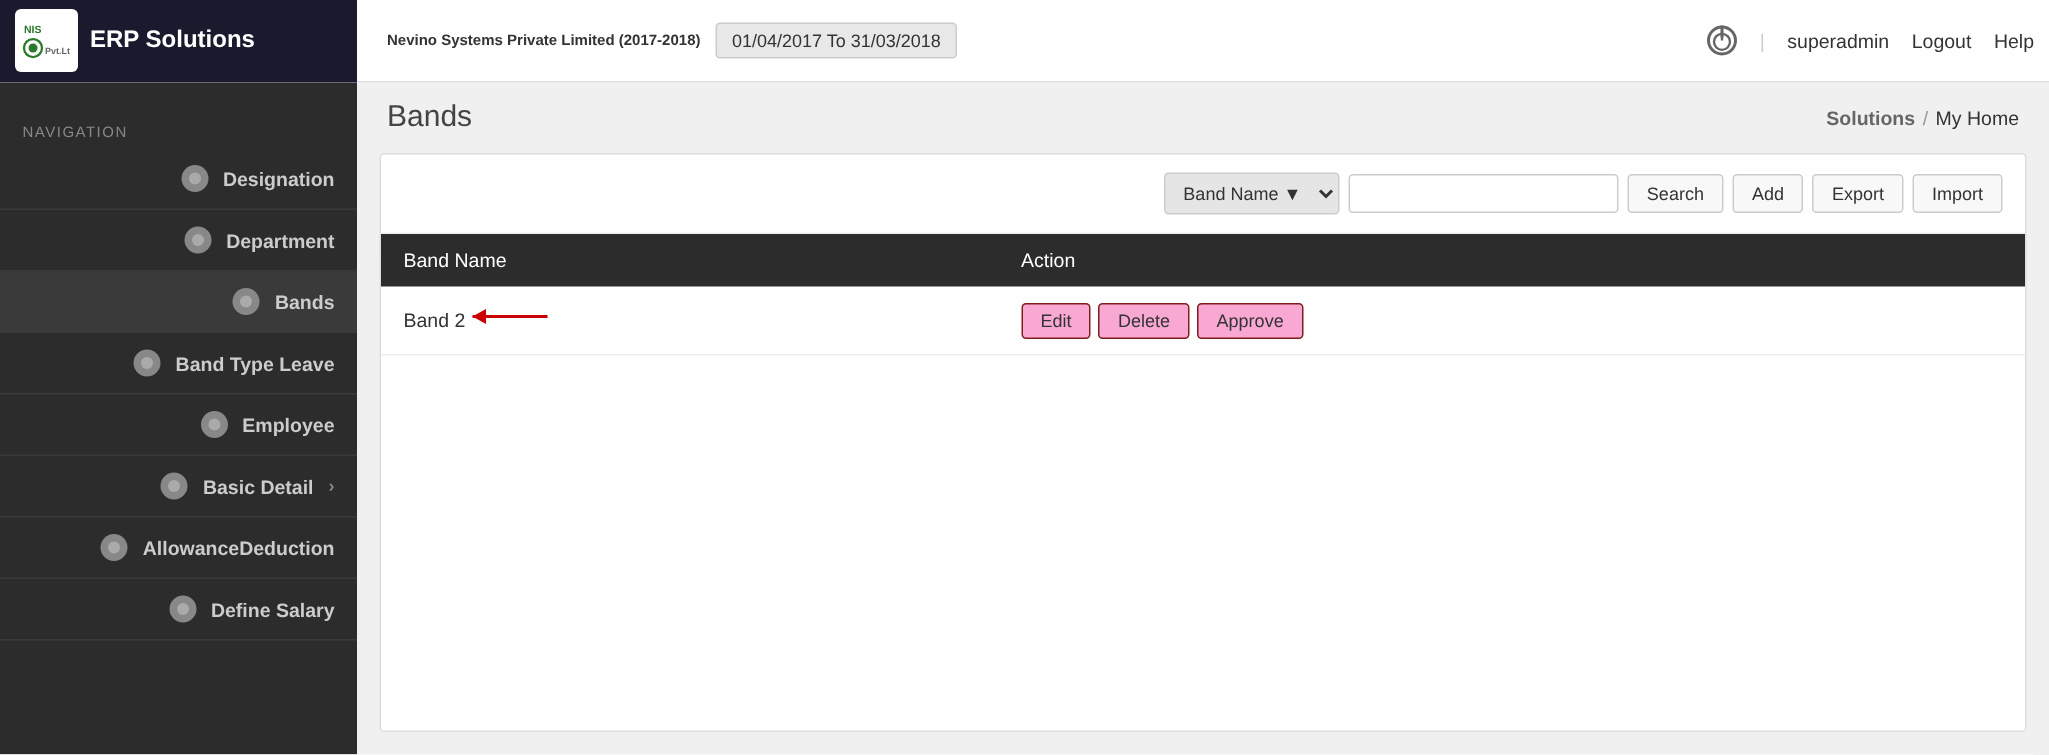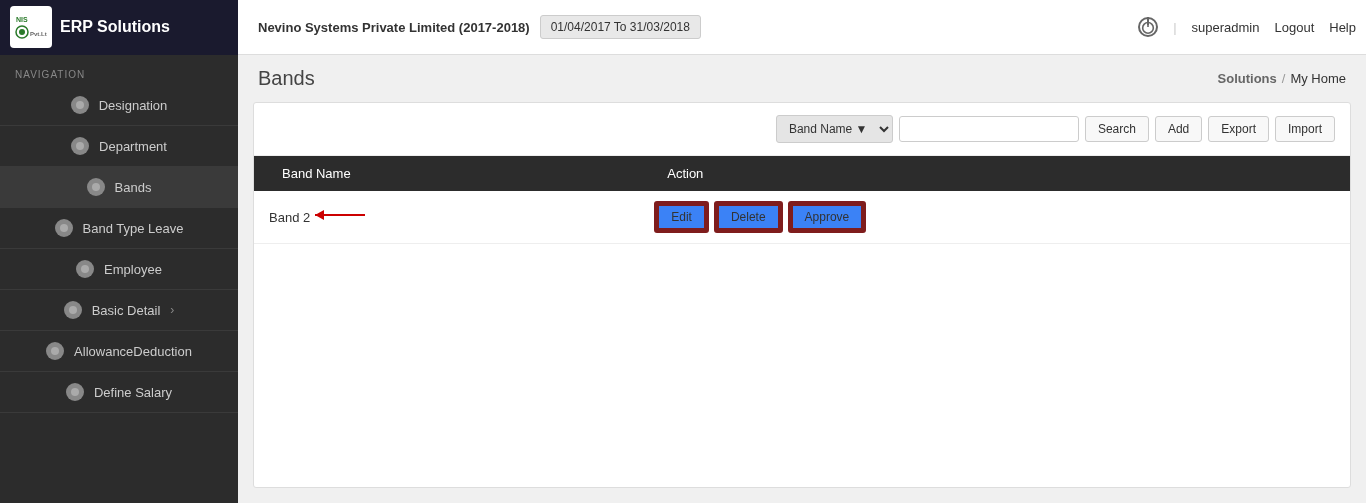--- a/index.html
+++ b/index.html
@@ -43,21 +43,21 @@
     }
     .header-center {
       display: flex;
       align-items: center;
       gap: 10px;
       flex: 1;
       padding-left: 20px;
     }
     .company-name {
       font-weight: bold;
-      font-size: 13px;
+      font-size: 10px;
       color: #333;
     }
     .date-badge {
       background: #e8e8e8;
       border: 1px solid #ccc;
       border-radius: 3px;
       padding: 4px 10px;
       font-size: 12px;
       color: #333;
     }
@@ -108,34 +108,35 @@
       background: #2c2c2c;
       color: #ccc;
       display: flex;
       flex-direction: column;
       overflow-y: auto;
       flex-shrink: 0;
     }
     .nav-label {
       font-size: 10px;
       color: #888;
-      padding: 14px 15px 5px;
+      padding: 28px 15px 5px;
       letter-spacing: 1px;
       text-transform: uppercase;
     }
     .sidebar-item {
       display: flex;
       align-items: center;
       padding: 11px 15px;
       cursor: pointer;
       color: #ccc;
       font-size: 13px;
       gap: 10px;
       border-bottom: 1px solid #3a3a3a;
-      justify-content: center;
+      justify-content: flex-end;
+      font-weight: bold;
     }
     .sidebar-item.active {
       background: #3a3a3a;
     }
     .sidebar-item-left {
       display: flex;
       align-items: center;
       gap: 10px;
     }
     .sidebar-icon {
@@ -242,21 +243,21 @@
     
     .data-table {
       width: 100%;
       border-collapse: collapse;
     }
     .data-table thead tr {
       background: #2c2c2c;
       color: #fff;
     }
     .data-table th {
-      padding: 10px 28px;
+      padding: 10px 15px;
       text-align: left;
       font-size: 13px;
       font-weight: normal;
     }
     .data-table tbody tr {
       border-bottom: 1px solid #eee;
     }
     .data-table td {
       padding: 10px 15px;
       font-size: 13px;
@@ -274,25 +275,25 @@
       font-size: 18px;
       display: inline-block;
     }
 
     
     .action-btns {
       display: flex;
       gap: 5px;
     }
     .btn-action {
-      border: 5px solid #7f1d1d;
+      border: 1px solid #7f1d1d;
       border-radius: 3px;
       padding: 4px 12px;
       font-size: 12px;
-      background: #3b82f6;
+      background: #f9a8d4;
       color: #333;
       cursor: pointer;
     }
 
     
     ::-webkit-scrollbar { width: 6px; }
     ::-webkit-scrollbar-track { background: #2c2c2c; }
     ::-webkit-scrollbar-thumb { background: #555; border-radius: 3px; }
   </style>
 </head>

